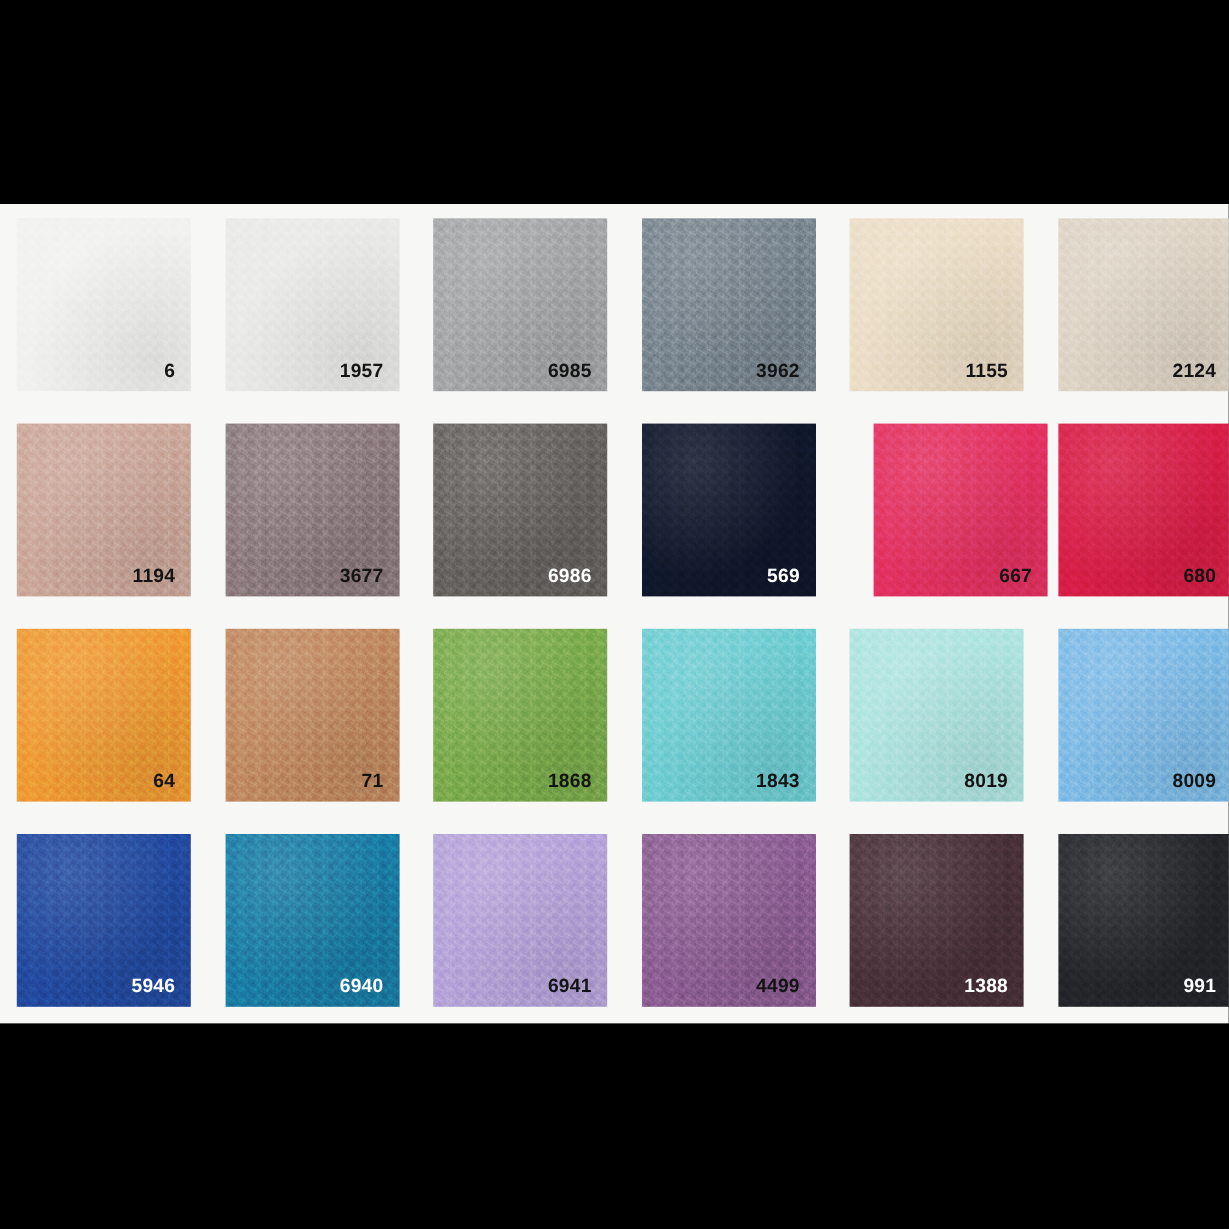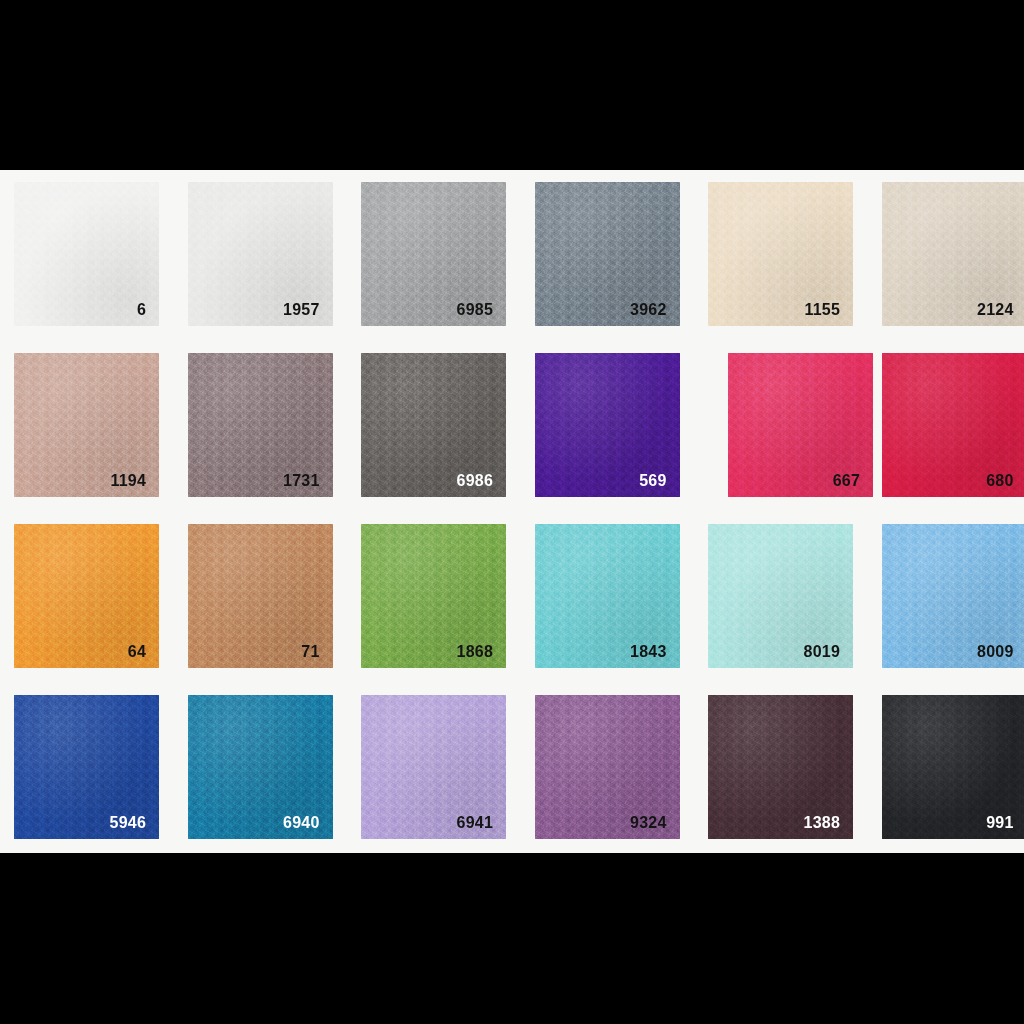--- a/index.html
+++ b/index.html
@@ -171,28 +171,28 @@
           <span class="swatch-code dark">2124</span>
         </div>
         <div class="swatch" style="background-color: rgb(203, 167, 154);">
           <div class="sheen"></div>
           <div class="grain"></div>
           <span class="swatch-code dark">1194</span>
         </div>
         <div class="swatch" style="background-color: rgb(140, 122, 125);">
           <div class="sheen"></div>
           <div class="grain"></div>
-          <span class="swatch-code dark">1731</span>
+          <span class="swatch-code dark">3677</span>
         </div>
         <div class="swatch" style="background-color: rgb(101, 98, 95);">
           <div class="sheen"></div>
           <div class="grain"></div>
           <span class="swatch-code light">6986</span>
         </div>
-        <div class="swatch" style="background-color: #4c1d95;">
+        <div class="swatch" style="background-color: #0f172a;">
           <div class="sheen"></div>
           <div class="grain"></div>
           <span class="swatch-code light">569</span>
         </div>
         <div class="swatch" style="background-color: rgb(227, 49, 96); margin-left: 20px;">
           <div class="sheen"></div>
           <div class="grain"></div>
           <span class="swatch-code dark">667</span>
         </div>
         <div class="swatch" style="background-color: rgb(215, 30, 70);">
@@ -241,21 +241,21 @@
           <span class="swatch-code light">6940</span>
         </div>
         <div class="swatch" style="background-color: rgb(181, 163, 217);">
           <div class="sheen"></div>
           <div class="grain"></div>
           <span class="swatch-code dark">6941</span>
         </div>
         <div class="swatch" style="background-color: rgb(139, 93, 146);">
           <div class="sheen"></div>
           <div class="grain"></div>
-          <span class="swatch-code dark">9324</span>
+          <span class="swatch-code dark">4499</span>
         </div>
         <div class="swatch" style="background-color: rgb(72, 48, 56);">
           <div class="sheen"></div>
           <div class="grain"></div>
           <span class="swatch-code light">1388</span>
         </div>
         <div class="swatch" style="background-color: rgb(35, 37, 40);">
           <div class="sheen"></div>
           <div class="grain"></div>
           <span class="swatch-code light">991</span>

